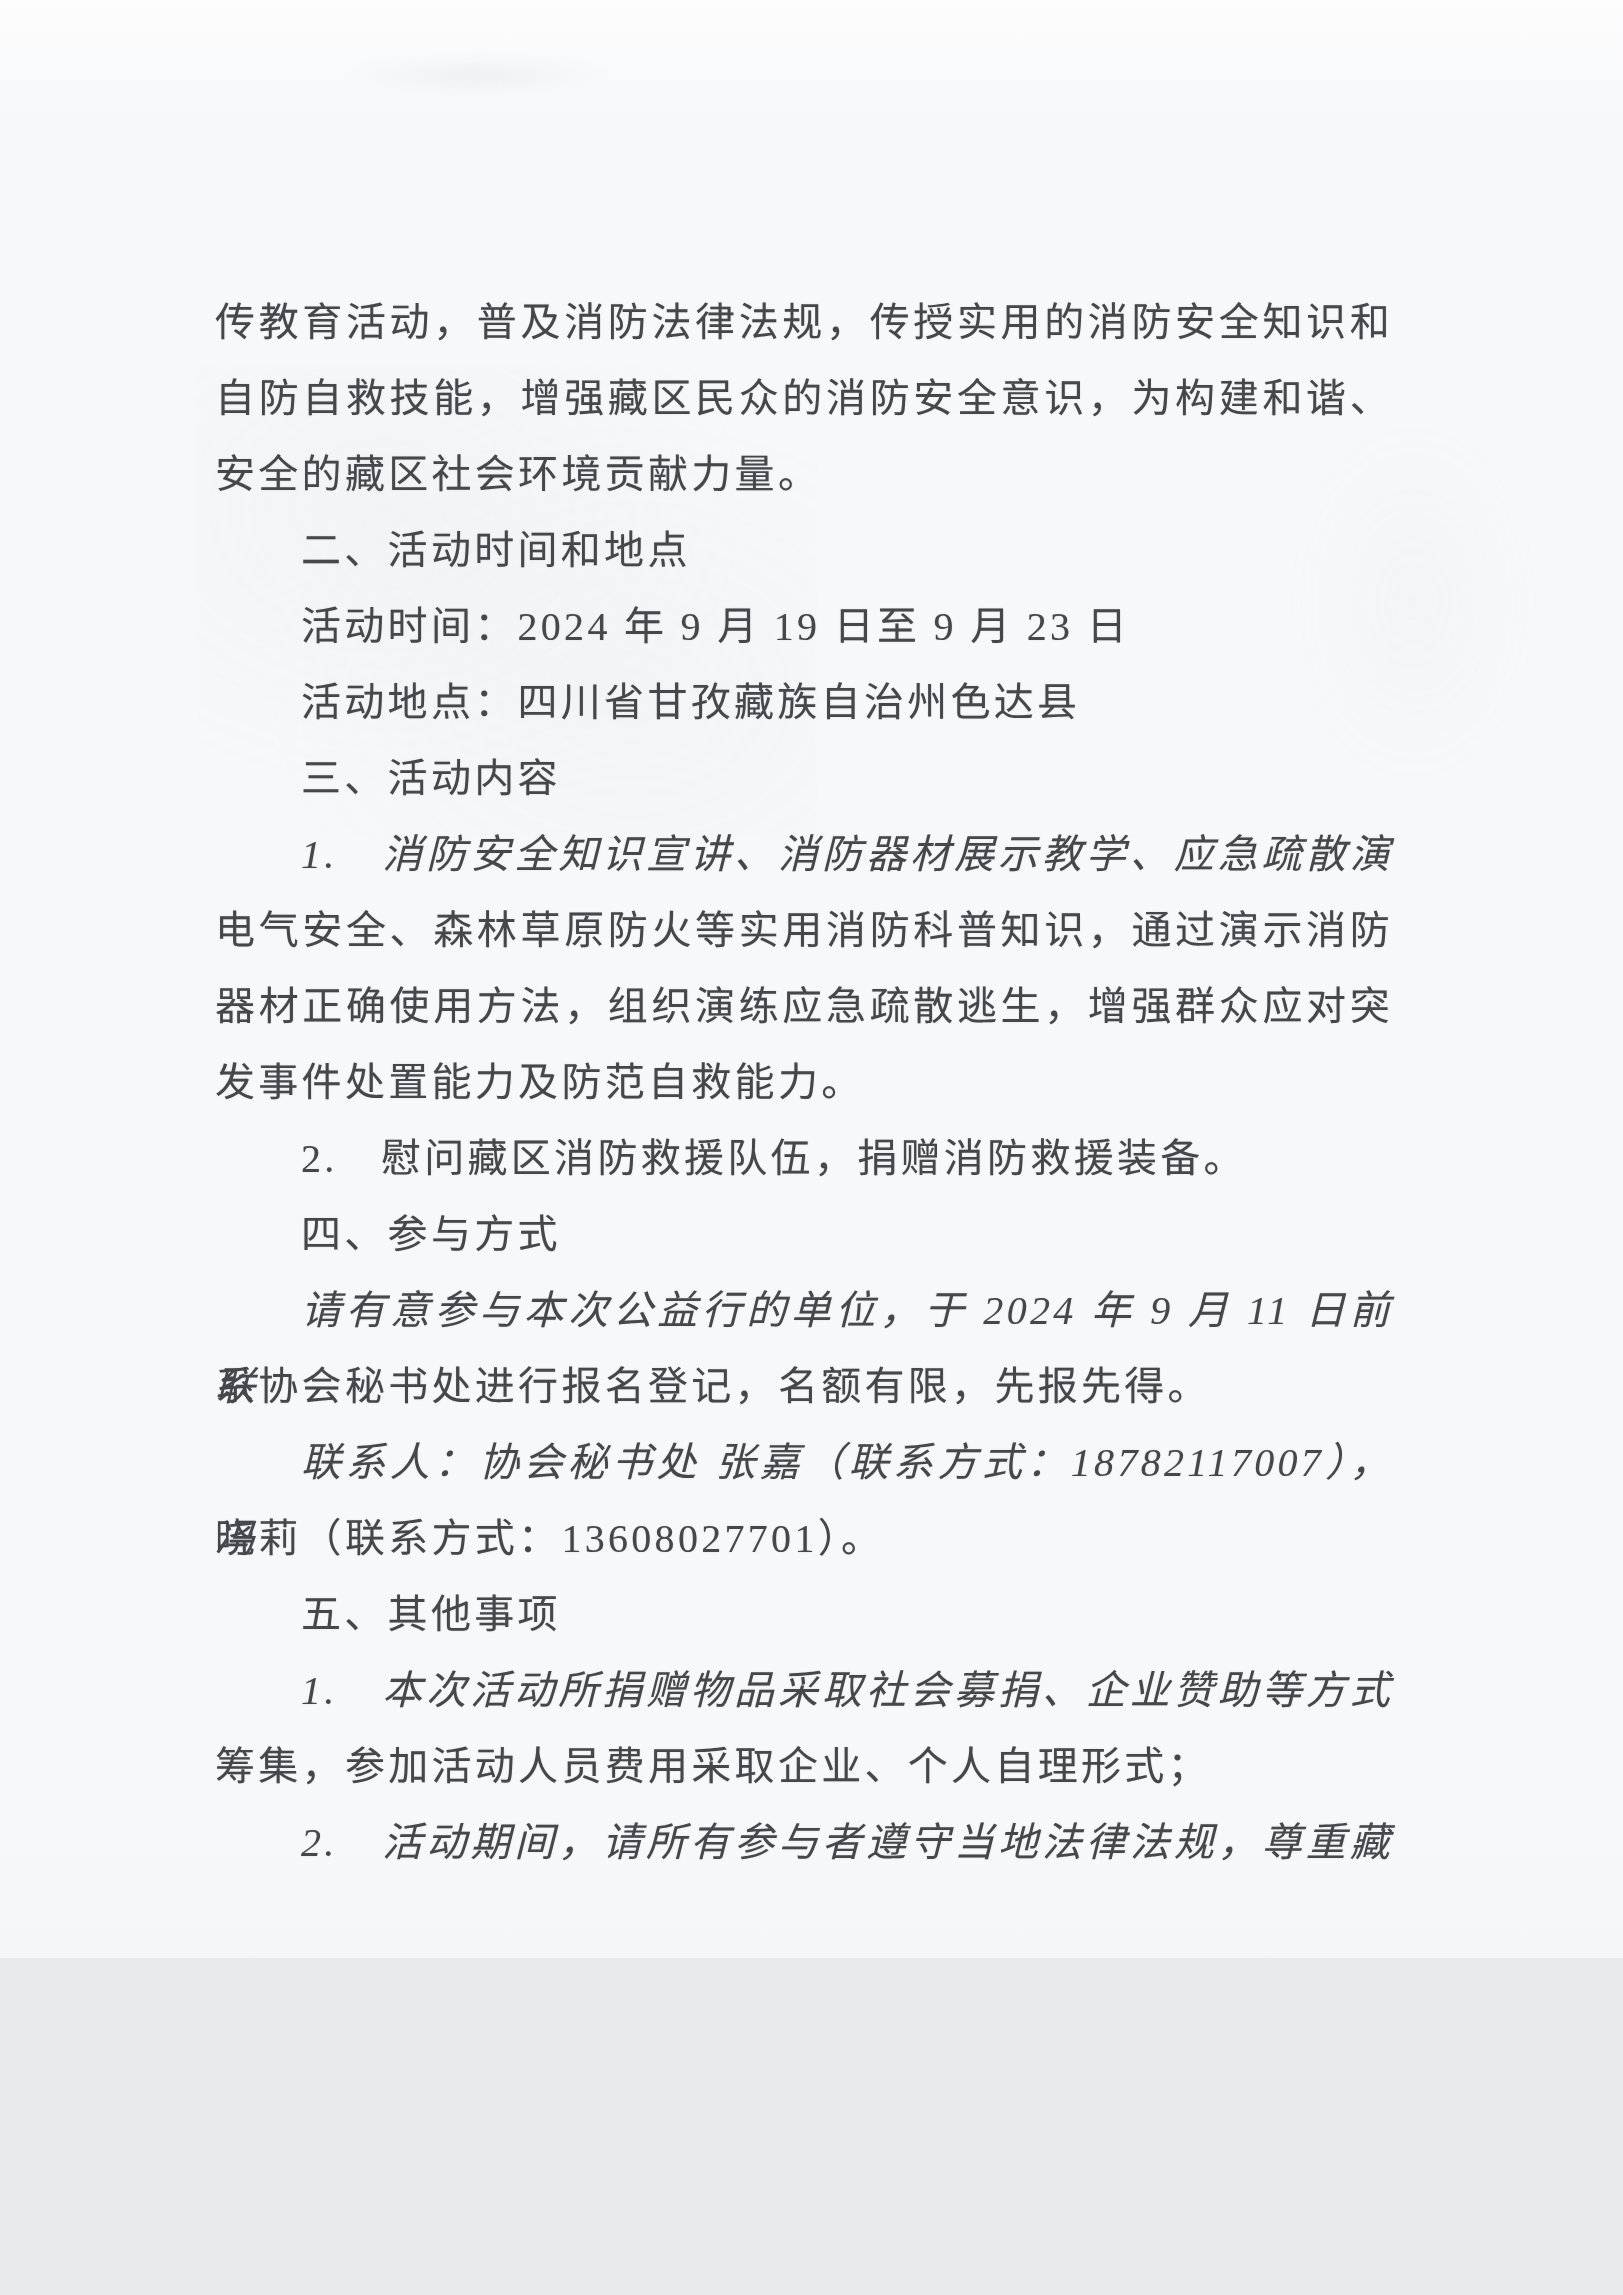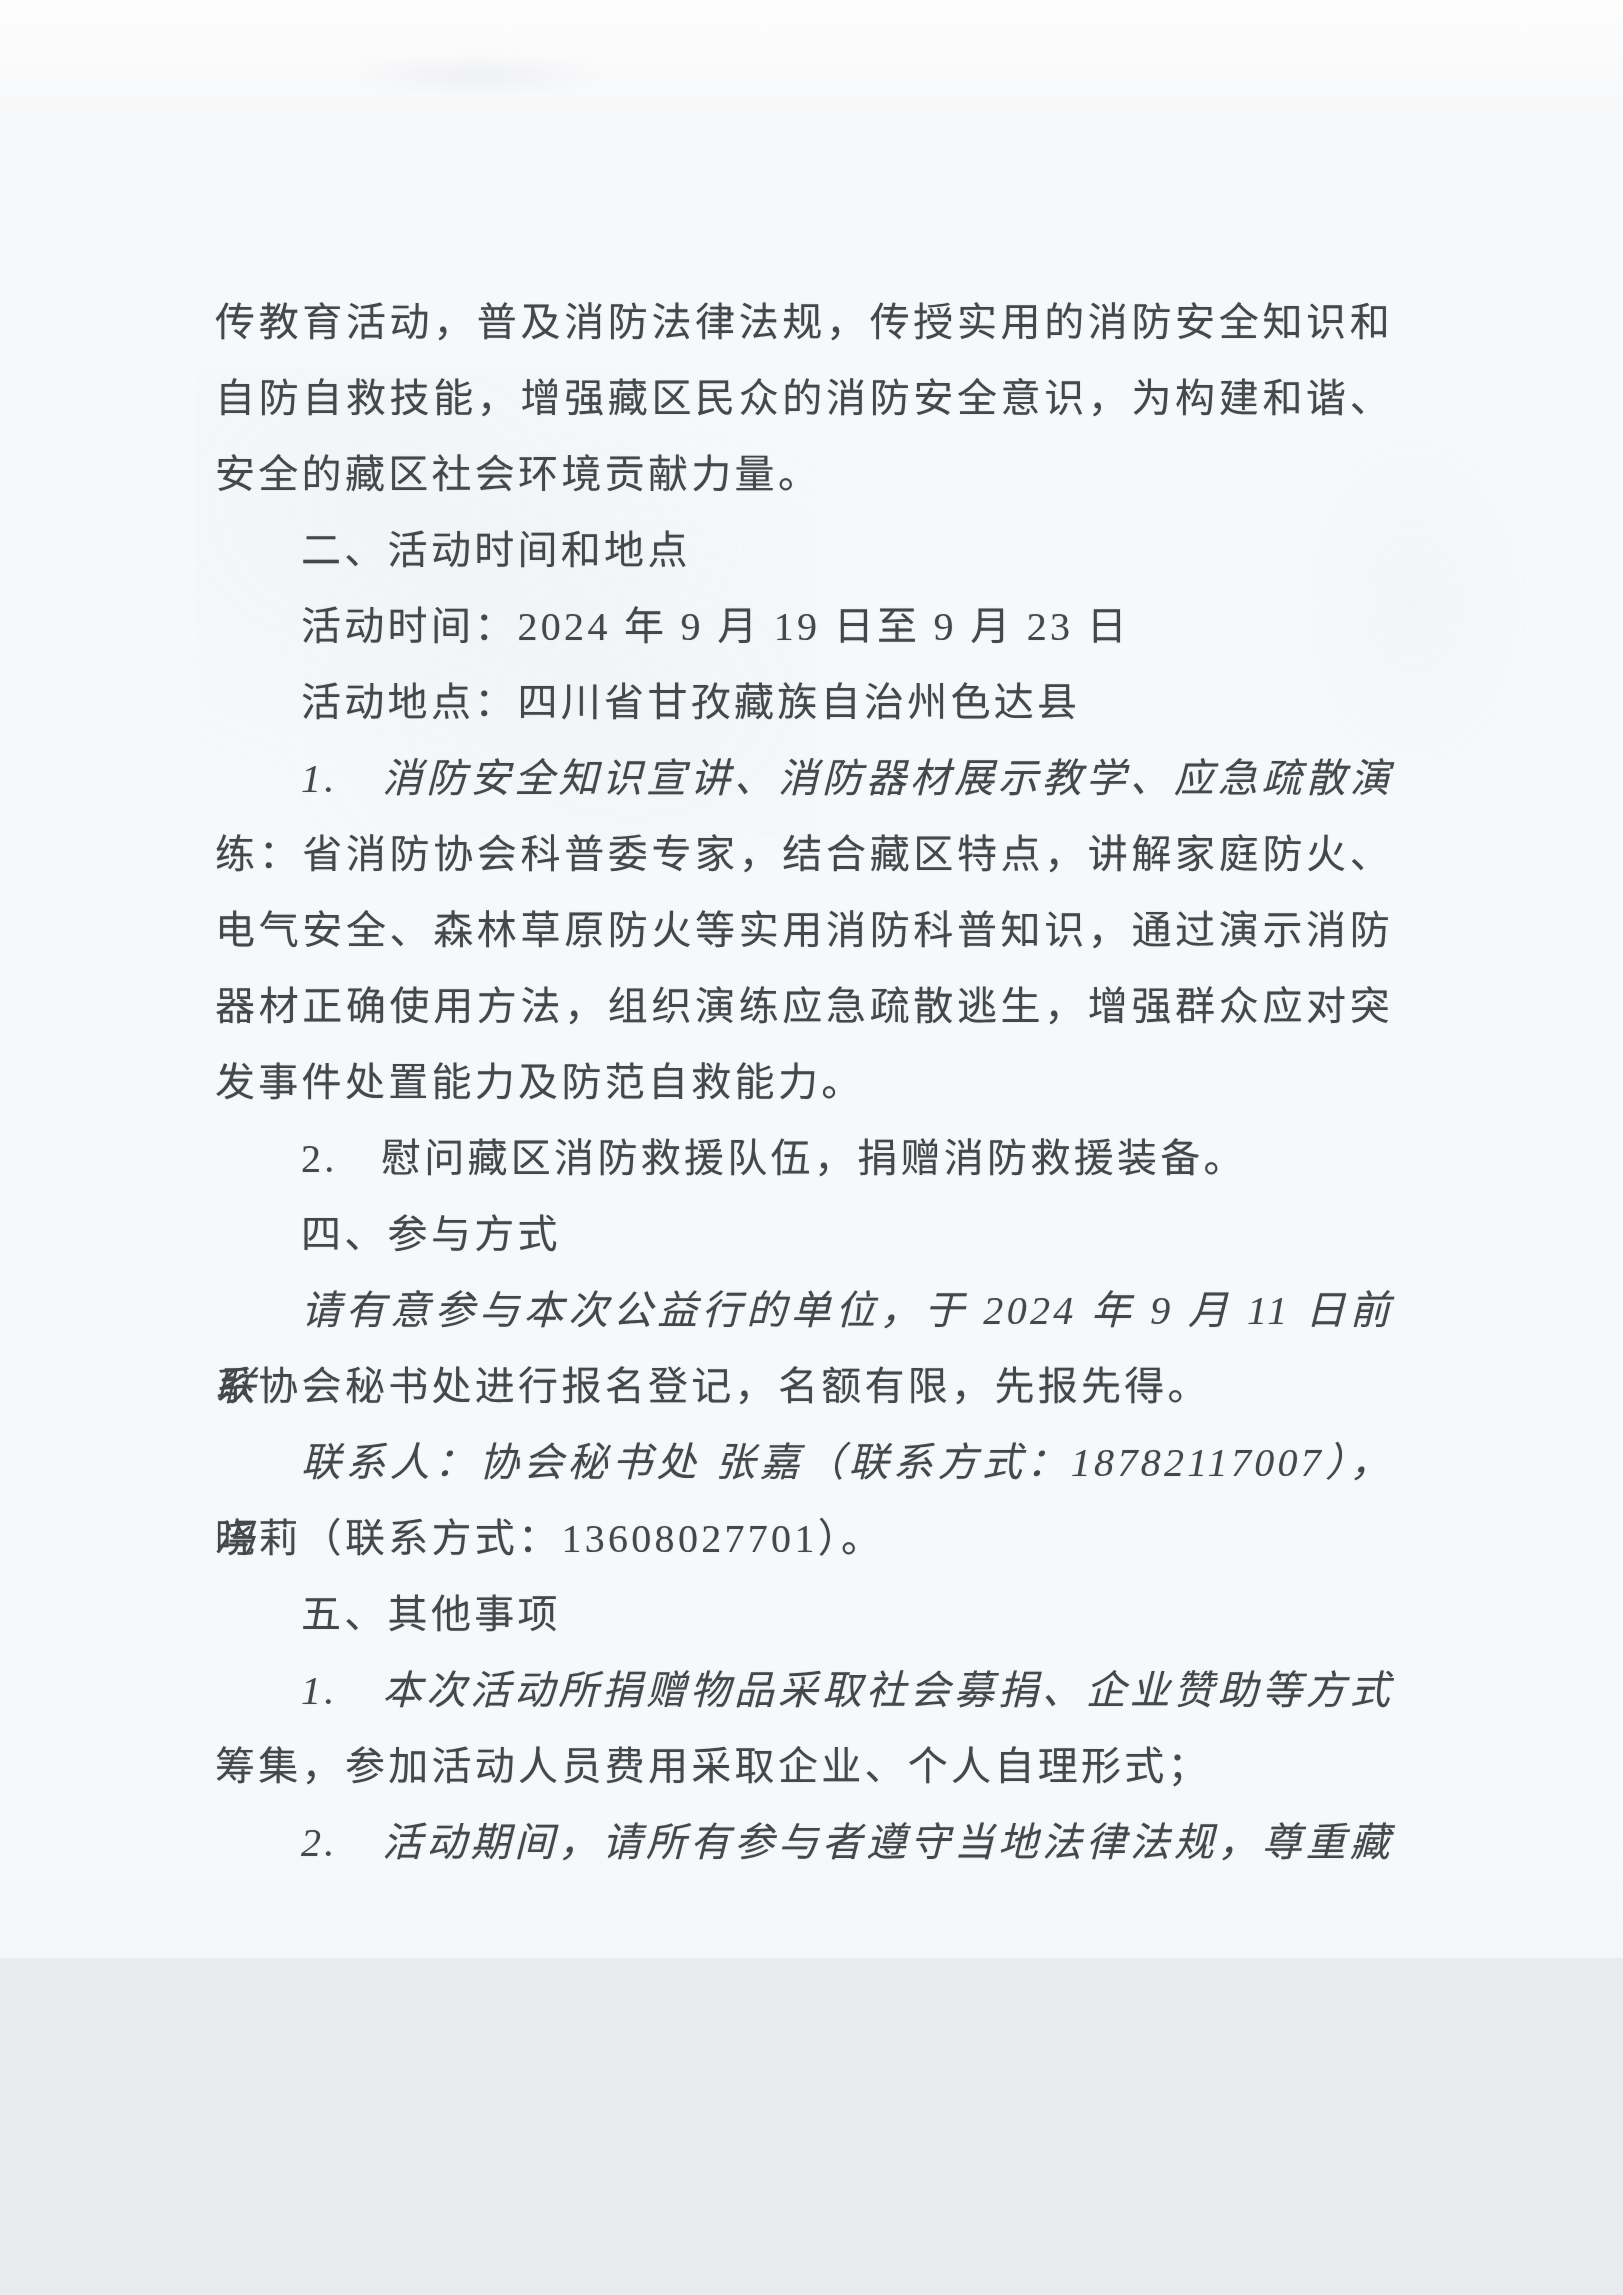--- a/index.html
+++ b/index.html
@@ -89,22 +89,22 @@
   <div class="artifact bleed-left"></div>
   <div class="artifact bleed-right"></div>
 
   <div class="text-block">
     <div class="line jst">传教育活动，普及消防法律法规，传授实用的消防安全知识和</div>
     <div class="line jst">自防自救技能，增强藏区民众的消防安全意识，为构建和谐、</div>
     <div class="line">安全的藏区社会环境贡献力量。</div>
     <div class="line ind">二、活动时间和地点</div>
     <div class="line ind">活动时间：2024 年 9 月 19 日至 9 月 23 日</div>
     <div class="line ind">活动地点：四川省甘孜藏族自治州色达县</div>
+    <div class="line ind">三、活动内容</div>
     <div class="line ind jst">1.　消防安全知识宣讲、消防器材展示教学、应急疏散演</div>
-    <div class="line jst">练：省消防协会科普委专家，结合藏区特点，讲解家庭防火、</div>
     <div class="line jst">电气安全、森林草原防火等实用消防科普知识，通过演示消防</div>
     <div class="line jst">器材正确使用方法，组织演练应急疏散逃生，增强群众应对突</div>
     <div class="line">发事件处置能力及防范自救能力。</div>
     <div class="line ind">2.　慰问藏区消防救援队伍，捐赠消防救援装备。</div>
     <div class="line ind">四、参与方式</div>
     <div class="line ind jst">请有意参与本次公益行的单位，于 2024 年 9 月 11 日前联</div>
     <div class="line">系协会秘书处进行报名登记，名额有限，先报先得。</div>
     <div class="line ind jst">联系人：协会秘书处 张嘉（联系方式：18782117007），冯</div>
     <div class="line">晓莉（联系方式：13608027701）。</div>
     <div class="line ind">五、其他事项</div>

